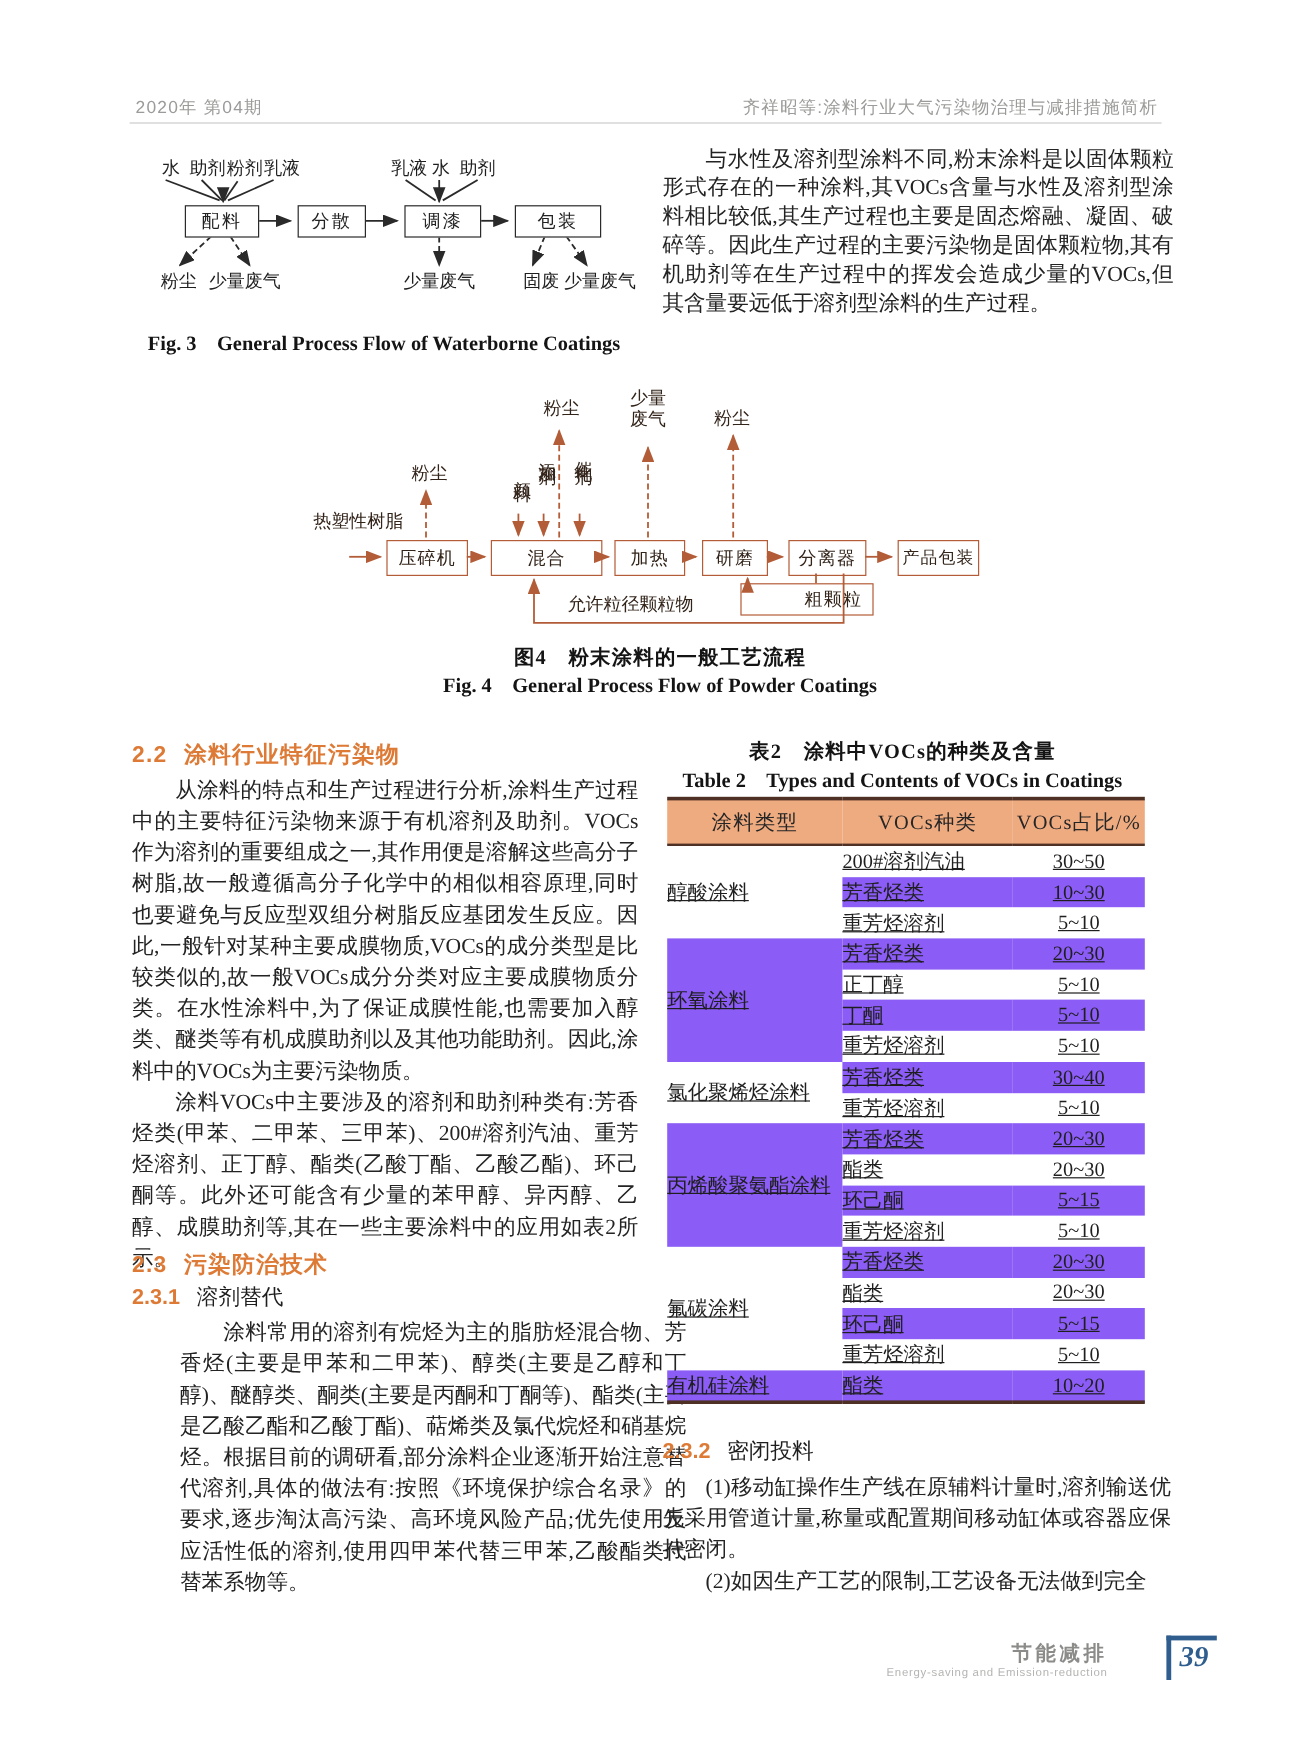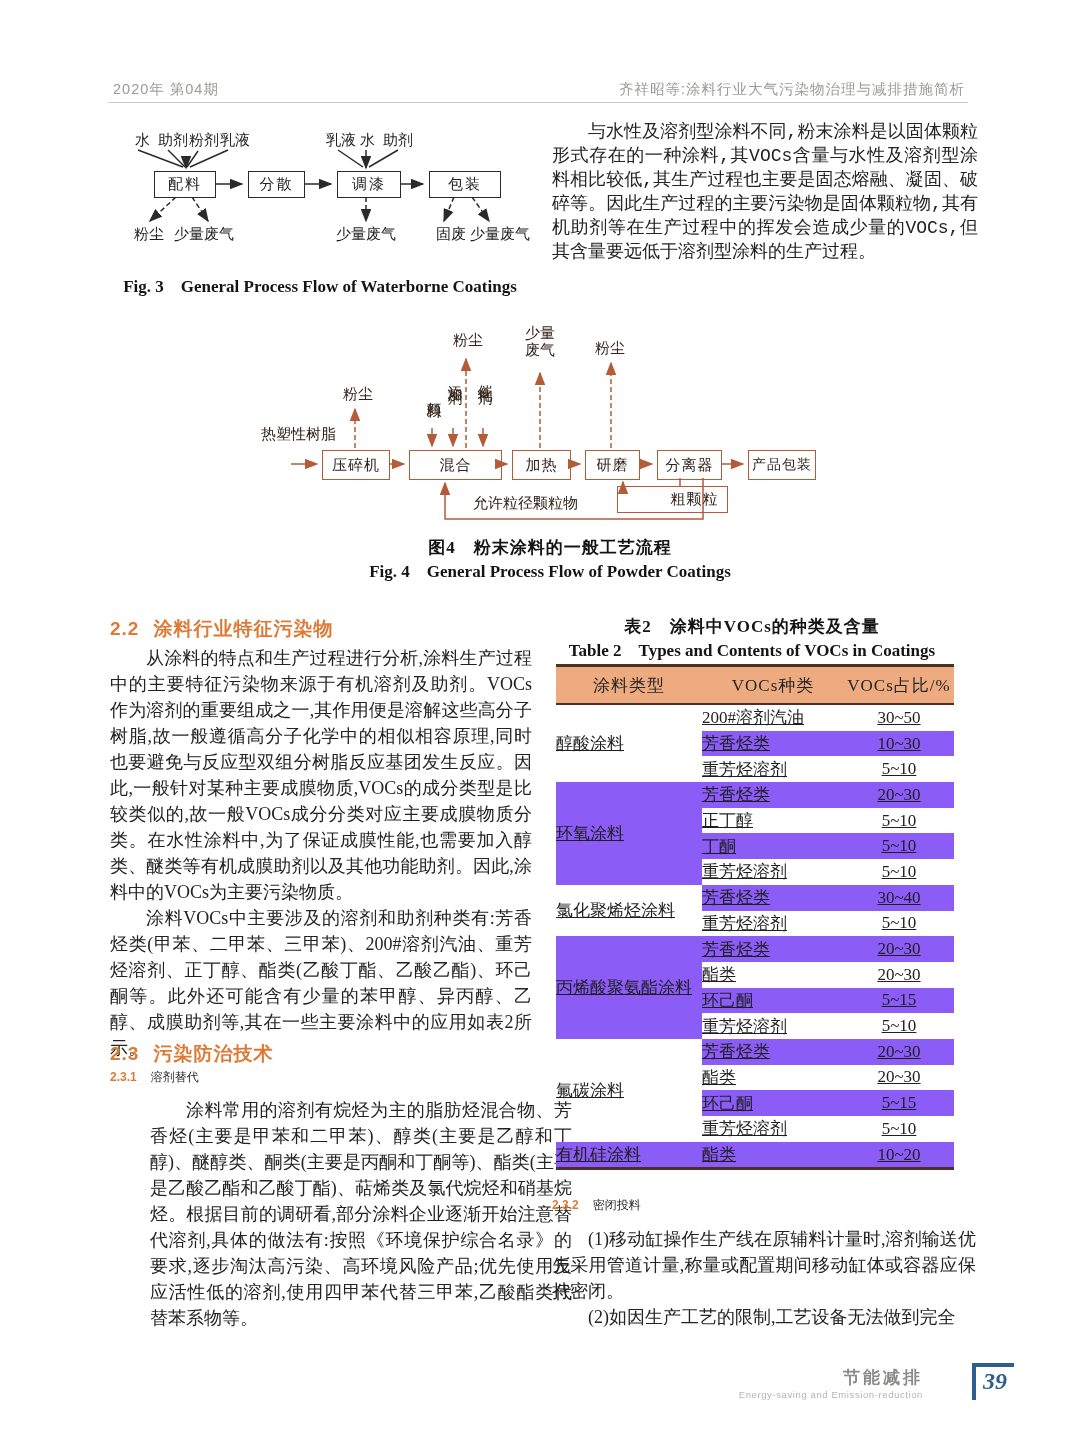--- a/index.html
+++ b/index.html
@@ -23,25 +23,25 @@
   .vlab{writing-mode:vertical-rl;text-orientation:upright;letter-spacing:2px;white-space:normal;}
   .wlab{white-space:normal;width:34px;line-height:17px;text-align:center;}
   .cap-cn{position:absolute;width:100%;text-align:center;font-weight:bold;font-size:17px;
           color:#141414;letter-spacing:1px;}
   .cap-en{position:absolute;width:100%;text-align:center;font-weight:bold;font-size:17px;
           font-family:"Liberation Serif",serif;color:#141414;}
 
   
   .tblock{position:absolute;font-size:18px;line-height:26px;text-align:justify;}
   .tblock p{margin:0;text-indent:2em;}
-  .intro{line-height:24px;font-family:Liberation Mono, monospace;}
+  .intro{line-height:24px;}
   .sec-h{position:absolute;font-family:"Liberation Sans",sans-serif;font-weight:bold;
          font-size:19px;color:#dd7a36;letter-spacing:1px;white-space:nowrap;}
   .sec-h .gap{display:inline-block;width:14px;}
-  .subsec-h{position:absolute;font-size:12px;white-space:nowrap;}
+  .subsec-h{position:absolute;font-size:18px;white-space:nowrap;}
   .subsec-h .num{font-family:"Liberation Sans",sans-serif;font-weight:bold;color:#dd7a36;}
   .subsec-h .gap{display:inline-block;width:14px;}
   .subsec-h .ttl{color:#1e1e1e;}
 
   
   .tbl-wrap{position:absolute;left:556px;top:664px;width:392px;}
   table.vocs{border-collapse:collapse;width:392px;table-layout:fixed;
              border-bottom:3px solid #4e3024;font-size:17px;}
   table.vocs thead th{height:34px;background:#eeab80;border-top:3px solid #4e3024;
              border-bottom:2px solid #4e3024;font-weight:normal;color:#262626;

